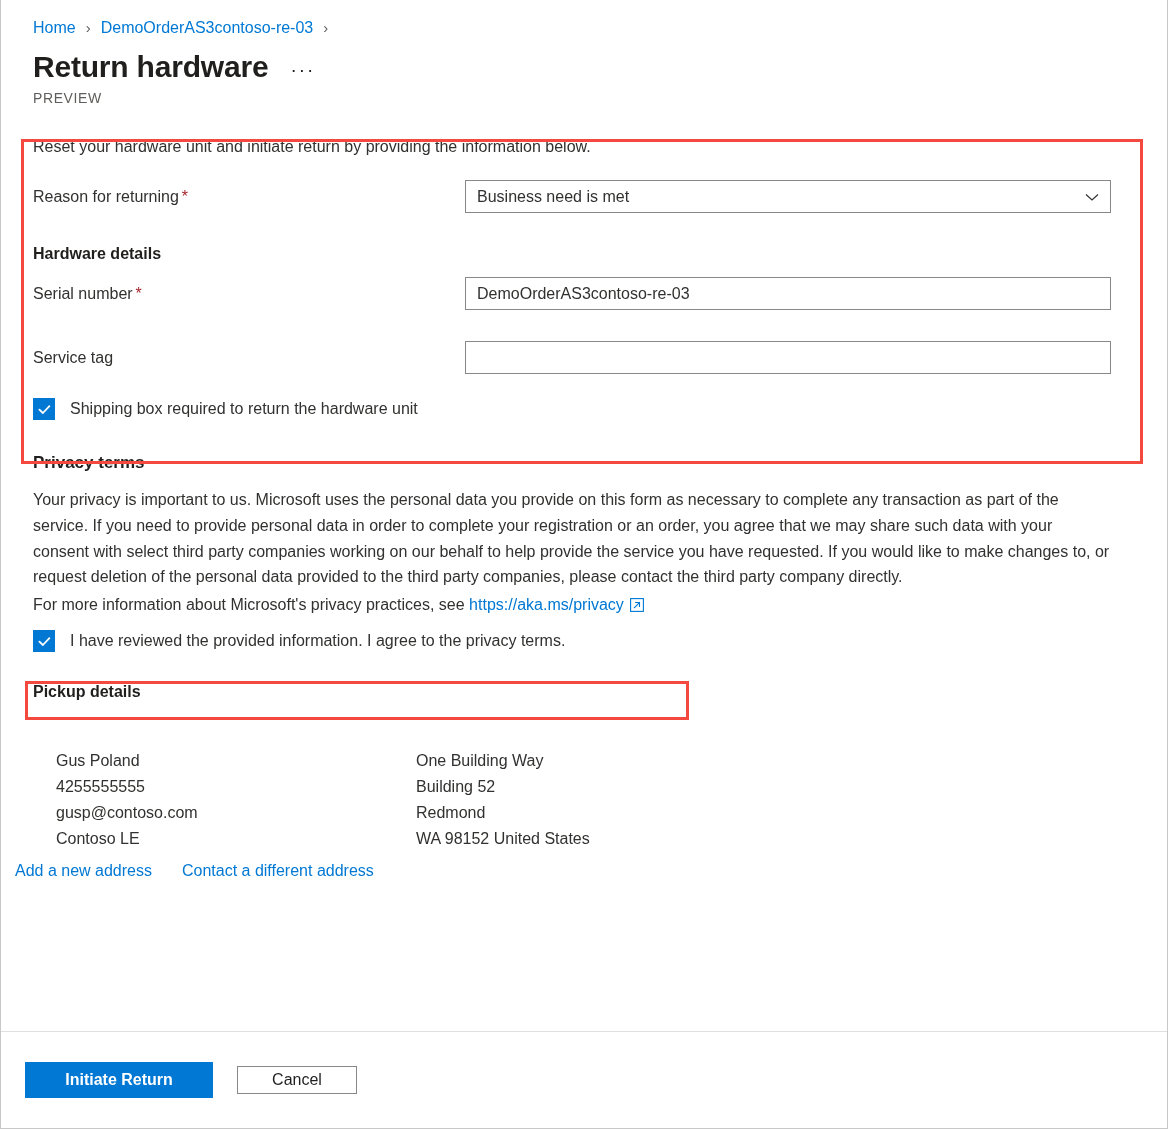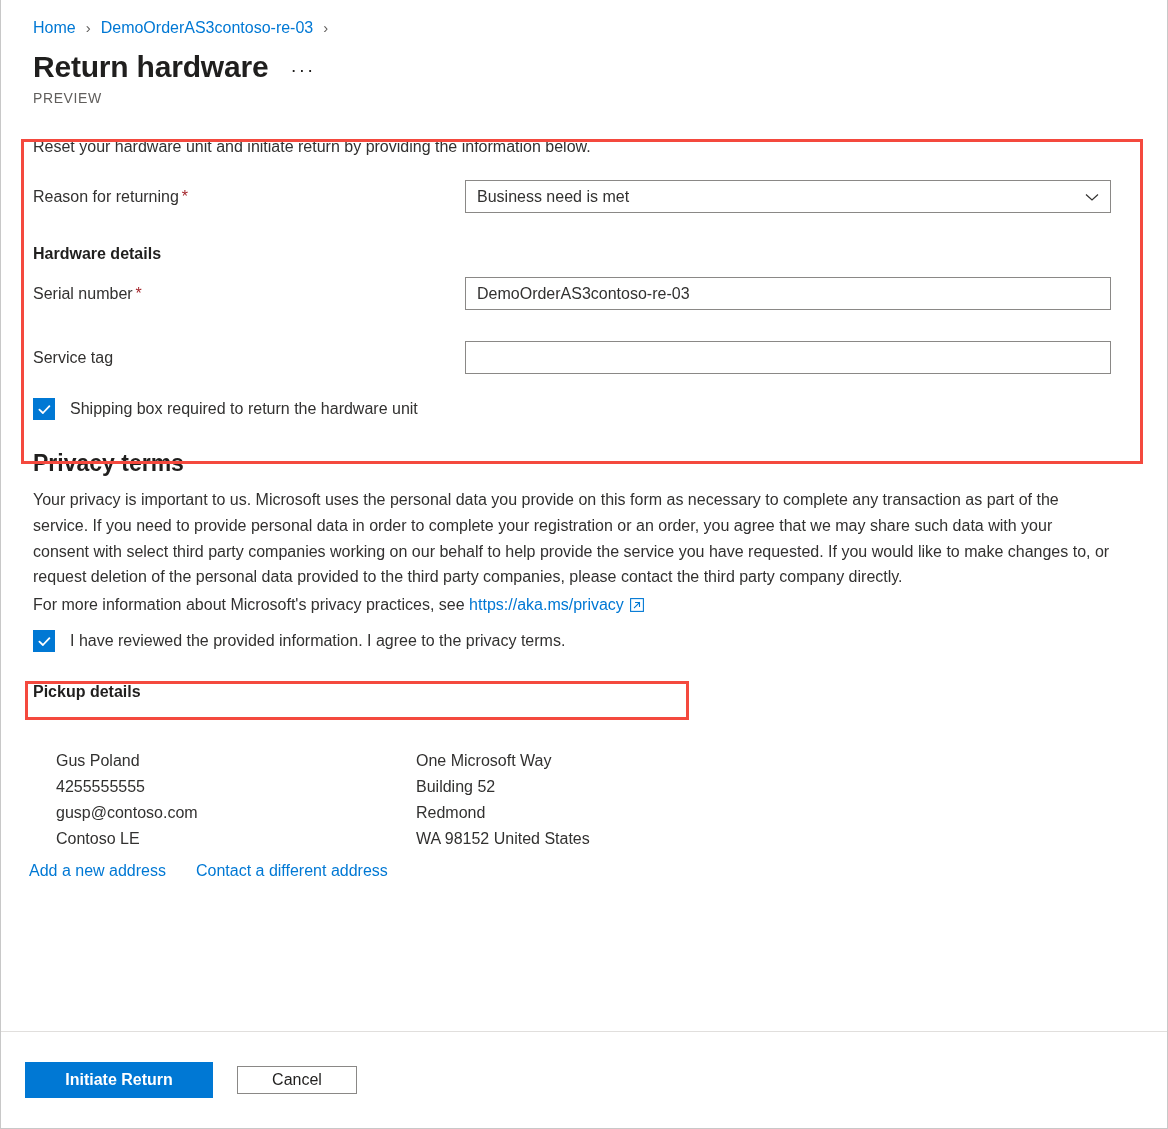--- a/index.html
+++ b/index.html
@@ -179,21 +179,21 @@
   .cb-label {
     margin-left: 15px;
     font-size: 16px;
     color: #323130;
     line-height: 22px;
     cursor: pointer;
   }
 
   
   .privacy-head {
-    font-size: 23px;
+    font-size: 17px;
     font-weight: 700;
     color: #201f1e;
     margin-top: 30px;
     padding-left: 32px;
     line-height: 26px;
   }
   .privacy-body {
     font-size: 16px;
     color: #323130;
     line-height: 25.8px;
@@ -262,21 +262,21 @@
     display: flex;
     padding-top: 16px;
   }
   .tbl-cell-line {
     font-size: 16px;
     color: #323130;
     line-height: 26px;
     margin-left: 7px;
   }
   .addr-links {
-    padding-left: 28px;
+    padding-left: 14px;
     margin-top: 10px;
     display: flex;
     gap: 30px;
   }
   .addr-link {
     font-size: 16px;
     color: #0078d4;
     cursor: pointer;
   }
 
@@ -403,21 +403,21 @@
 
     <div class="pickup-table">
       <div class="tbl-body-row">
         <div class="tbl-col-1">
           <div class="tbl-cell-line">Gus Poland</div>
           <div class="tbl-cell-line">4255555555</div>
           <div class="tbl-cell-line">gusp@contoso.com</div>
           <div class="tbl-cell-line">Contoso LE</div>
         </div>
         <div class="tbl-col-2">
-          <div class="tbl-cell-line">One Microsoft Way</div>
+          <div class="tbl-cell-line">One Building Way</div>
           <div class="tbl-cell-line">Building 52</div>
           <div class="tbl-cell-line">Redmond</div>
           <div class="tbl-cell-line">WA 98152 United States</div>
         </div>
       </div>
     </div>
 
     <div class="addr-links">
       <span class="addr-link">Add a new address</span>
       <span class="addr-link">Contact a different address</span>

